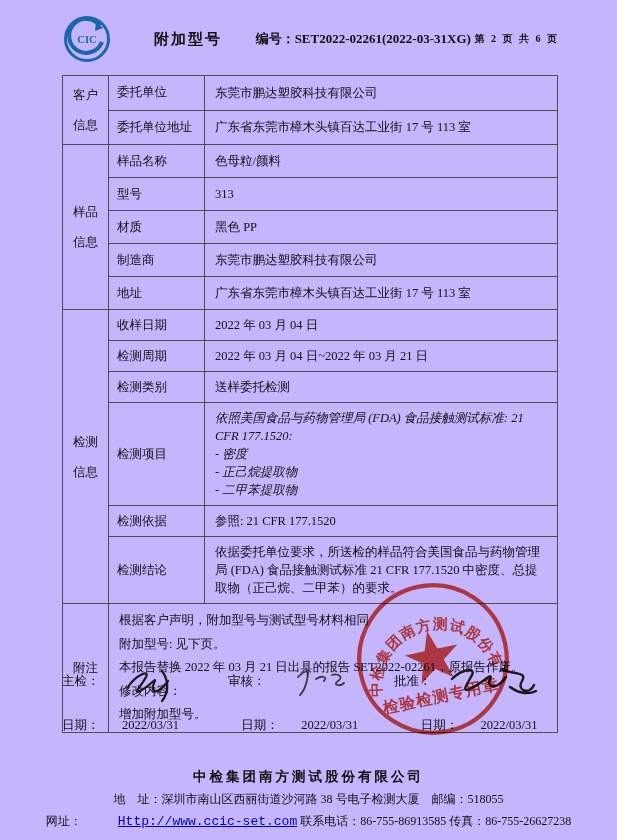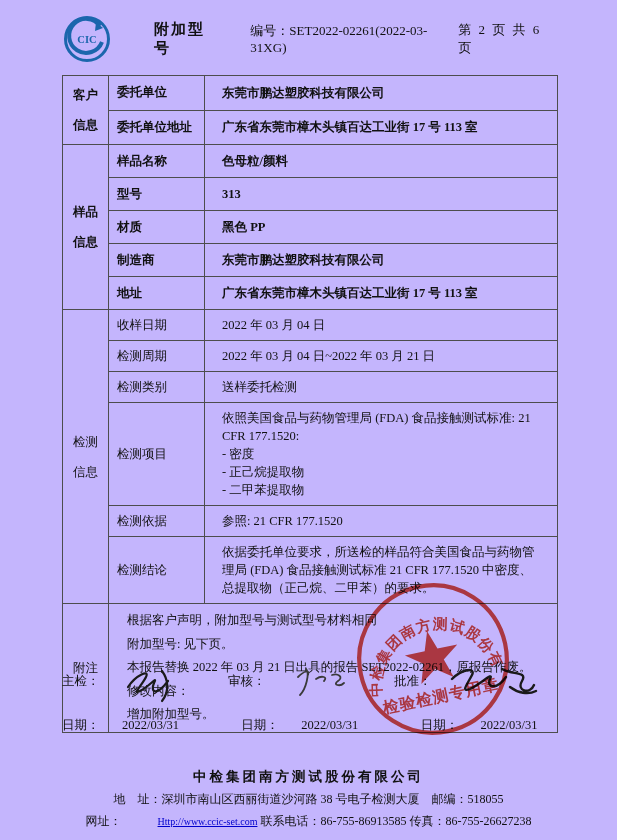--- a/index.html
+++ b/index.html
@@ -4,34 +4,34 @@
 <style>
   * { margin:0; padding:0; box-sizing:border-box; }
   html,body { background:#fff; }
   body { width:617px; height:840px; font-family:"Liberation Serif","DejaVu Serif",serif; color:#111; }
   .page { position:relative; width:617px; height:840px; background:#c4b5fd; overflow:hidden; }
 
   
   .header { position:absolute; top:12px; left:62px; right:58px; height:54px; display:flex; align-items:center; }
   .logo { width:50px; height:50px; flex:0 0 auto; }
   .hdr-title { font-size:15px; font-weight:bold; margin-left:42px; letter-spacing:2px; }
-  .hdr-no { font-size:13px; font-weight:normal; margin-left:auto; margin-right:auto; padding-left:30px; }
-  .hdr-page { font-size:13px; font-weight:normal; letter-spacing:2px; }
+  .hdr-no { font-size:13px; font-weight:bold; margin-left:auto; margin-right:auto; padding-left:30px; }
+  .hdr-page { font-size:10px; font-weight:bold; letter-spacing:2px; }
 
   
   table.report { position:absolute; top:75px; left:62px; width:496px; border-collapse:collapse; table-layout:fixed; }
   table.report td { border:1px solid #4d4d4d; font-size:12.5px; vertical-align:middle; }
   td.group { width:46px; text-align:center; line-height:30px; padding:4px 0; }
   td.flabel { width:96px; padding:6px 8px; }
-  td.fvalue { padding:6px 17px; line-height:18px; }
-  tr.h33 td { height:33px;font-weight:bold; }
+  td.fvalue { padding:6px 10px; line-height:18px; }
+  tr.h33 td { height:33px; }
   tr.h27 td { height:27px; }
   .vlines div { line-height:30px; }
-  .mline div { line-height:18px; }
-  td.notecell { padding:5px 18px; }
+  .mline div { line-height:18px;font-style:italic; }
+  td.notecell { padding:5px 10px; }
   td.notecell div { line-height:23.5px; }
 
   
   .stamp { position:absolute; left:354px; top:580px; width:158px; height:158px; transform:rotate(-12deg); opacity:.88; mix-blend-mode:multiply; pointer-events:none; z-index:5; }
 
   
   .signblock { position:absolute; left:62px; top:659px; width:498px; }
   .signrow { display:flex; }
   .signcol { width:166px; display:flex; align-items:center; }
   .role { font-size:12.5px; flex:0 0 auto; }
@@ -39,21 +39,21 @@
   .sig svg { position:absolute; left:10px; top:2px; }
   .daterow { display:flex; margin-top:14px;gap:40px; }
   .datecol { width:166px; display:flex; align-items:center; }
   .dlabel { font-size:12.5px; }
   .dvalue { font-size:12.5px; flex:1; text-align:center; }
 
   
   .footer { position:absolute; left:0; top:768px; width:617px; text-align:center; }
   .f-company { font-size:13.5px; font-weight:bold; letter-spacing:3px; }
   .f-line { font-size:12px; margin-top:5px; }
-  .f-link { color:#0000cc; text-decoration:underline; font-family:Liberation Serif, serif; font-size:10px;margin-left:36px; }
+  .f-link { color:#0000cc; text-decoration:underline; font-family:Liberation Mono, monospace; font-size:13px;margin-left:36px; }
 </style>
 </head>
 <body>
 
 <div class="page">
 
   <div class="header">
     <svg class="logo" viewBox="0 0 50 50">
       <circle cx="25" cy="25" r="21.5" fill="none" stroke="#1b66ad" stroke-width="3"></circle>
       <path d="M38 12 A 17 17 0 1 0 40 28" fill="none" stroke="#1b66ad" stroke-width="4"></path>

